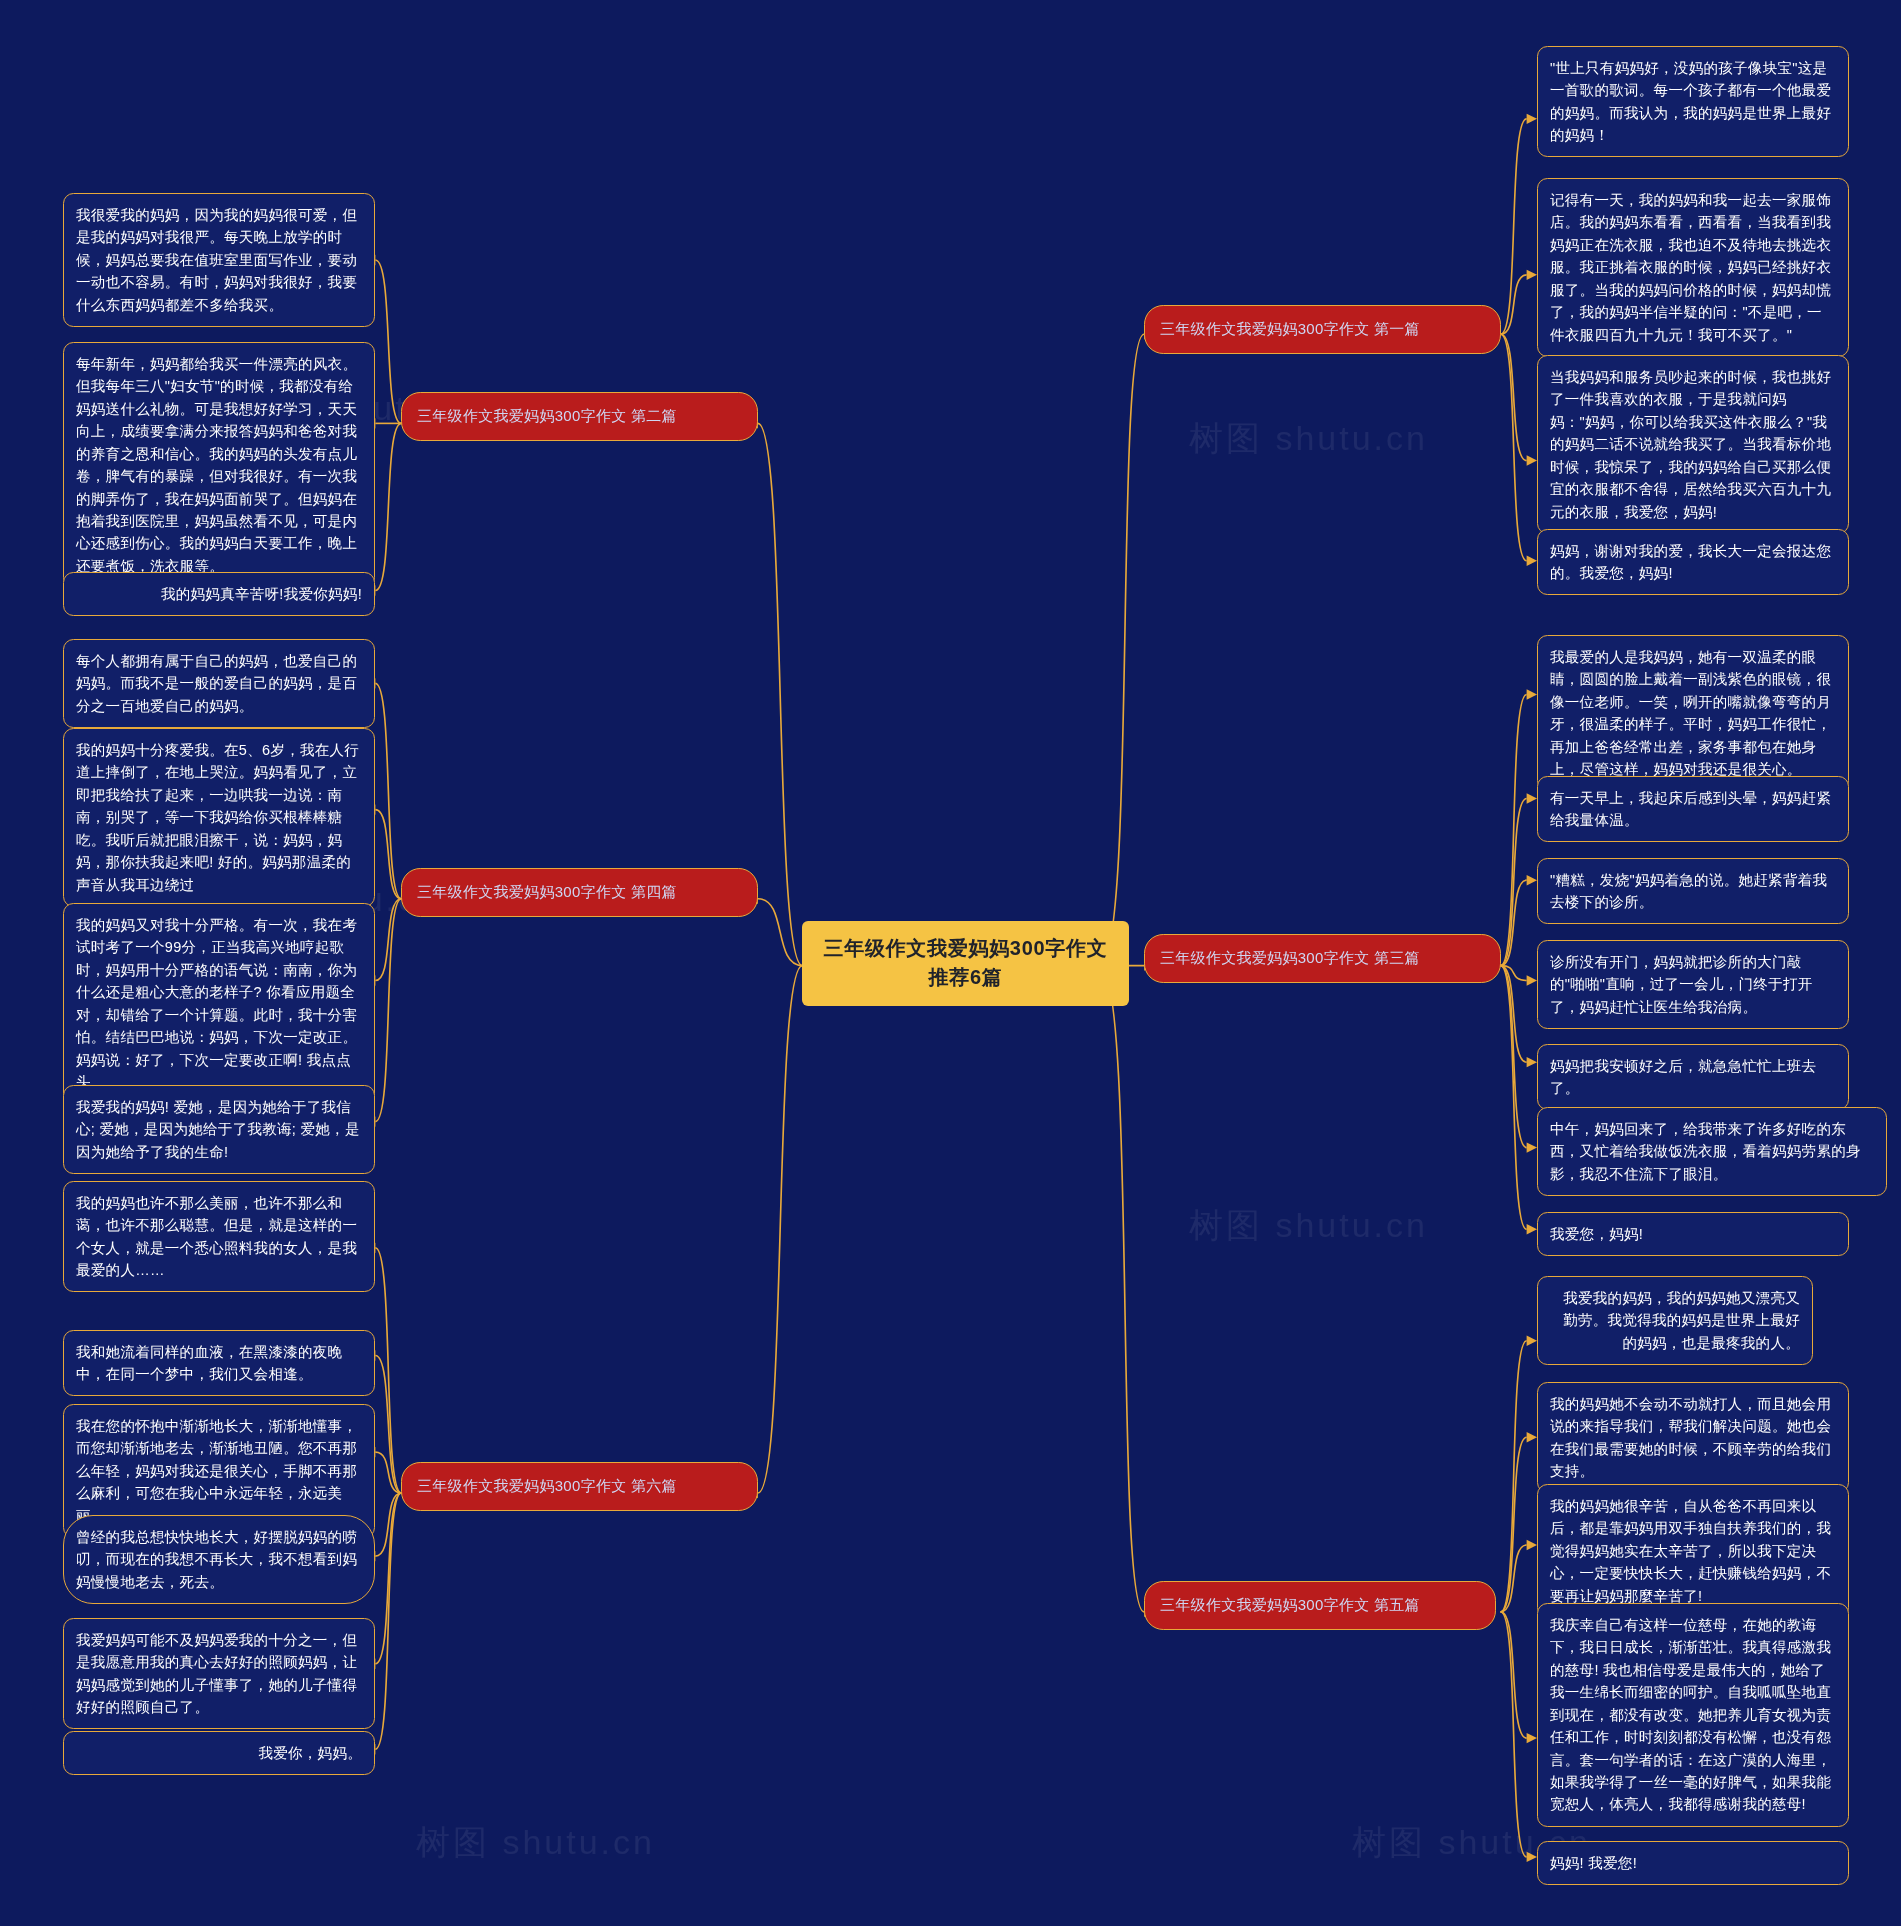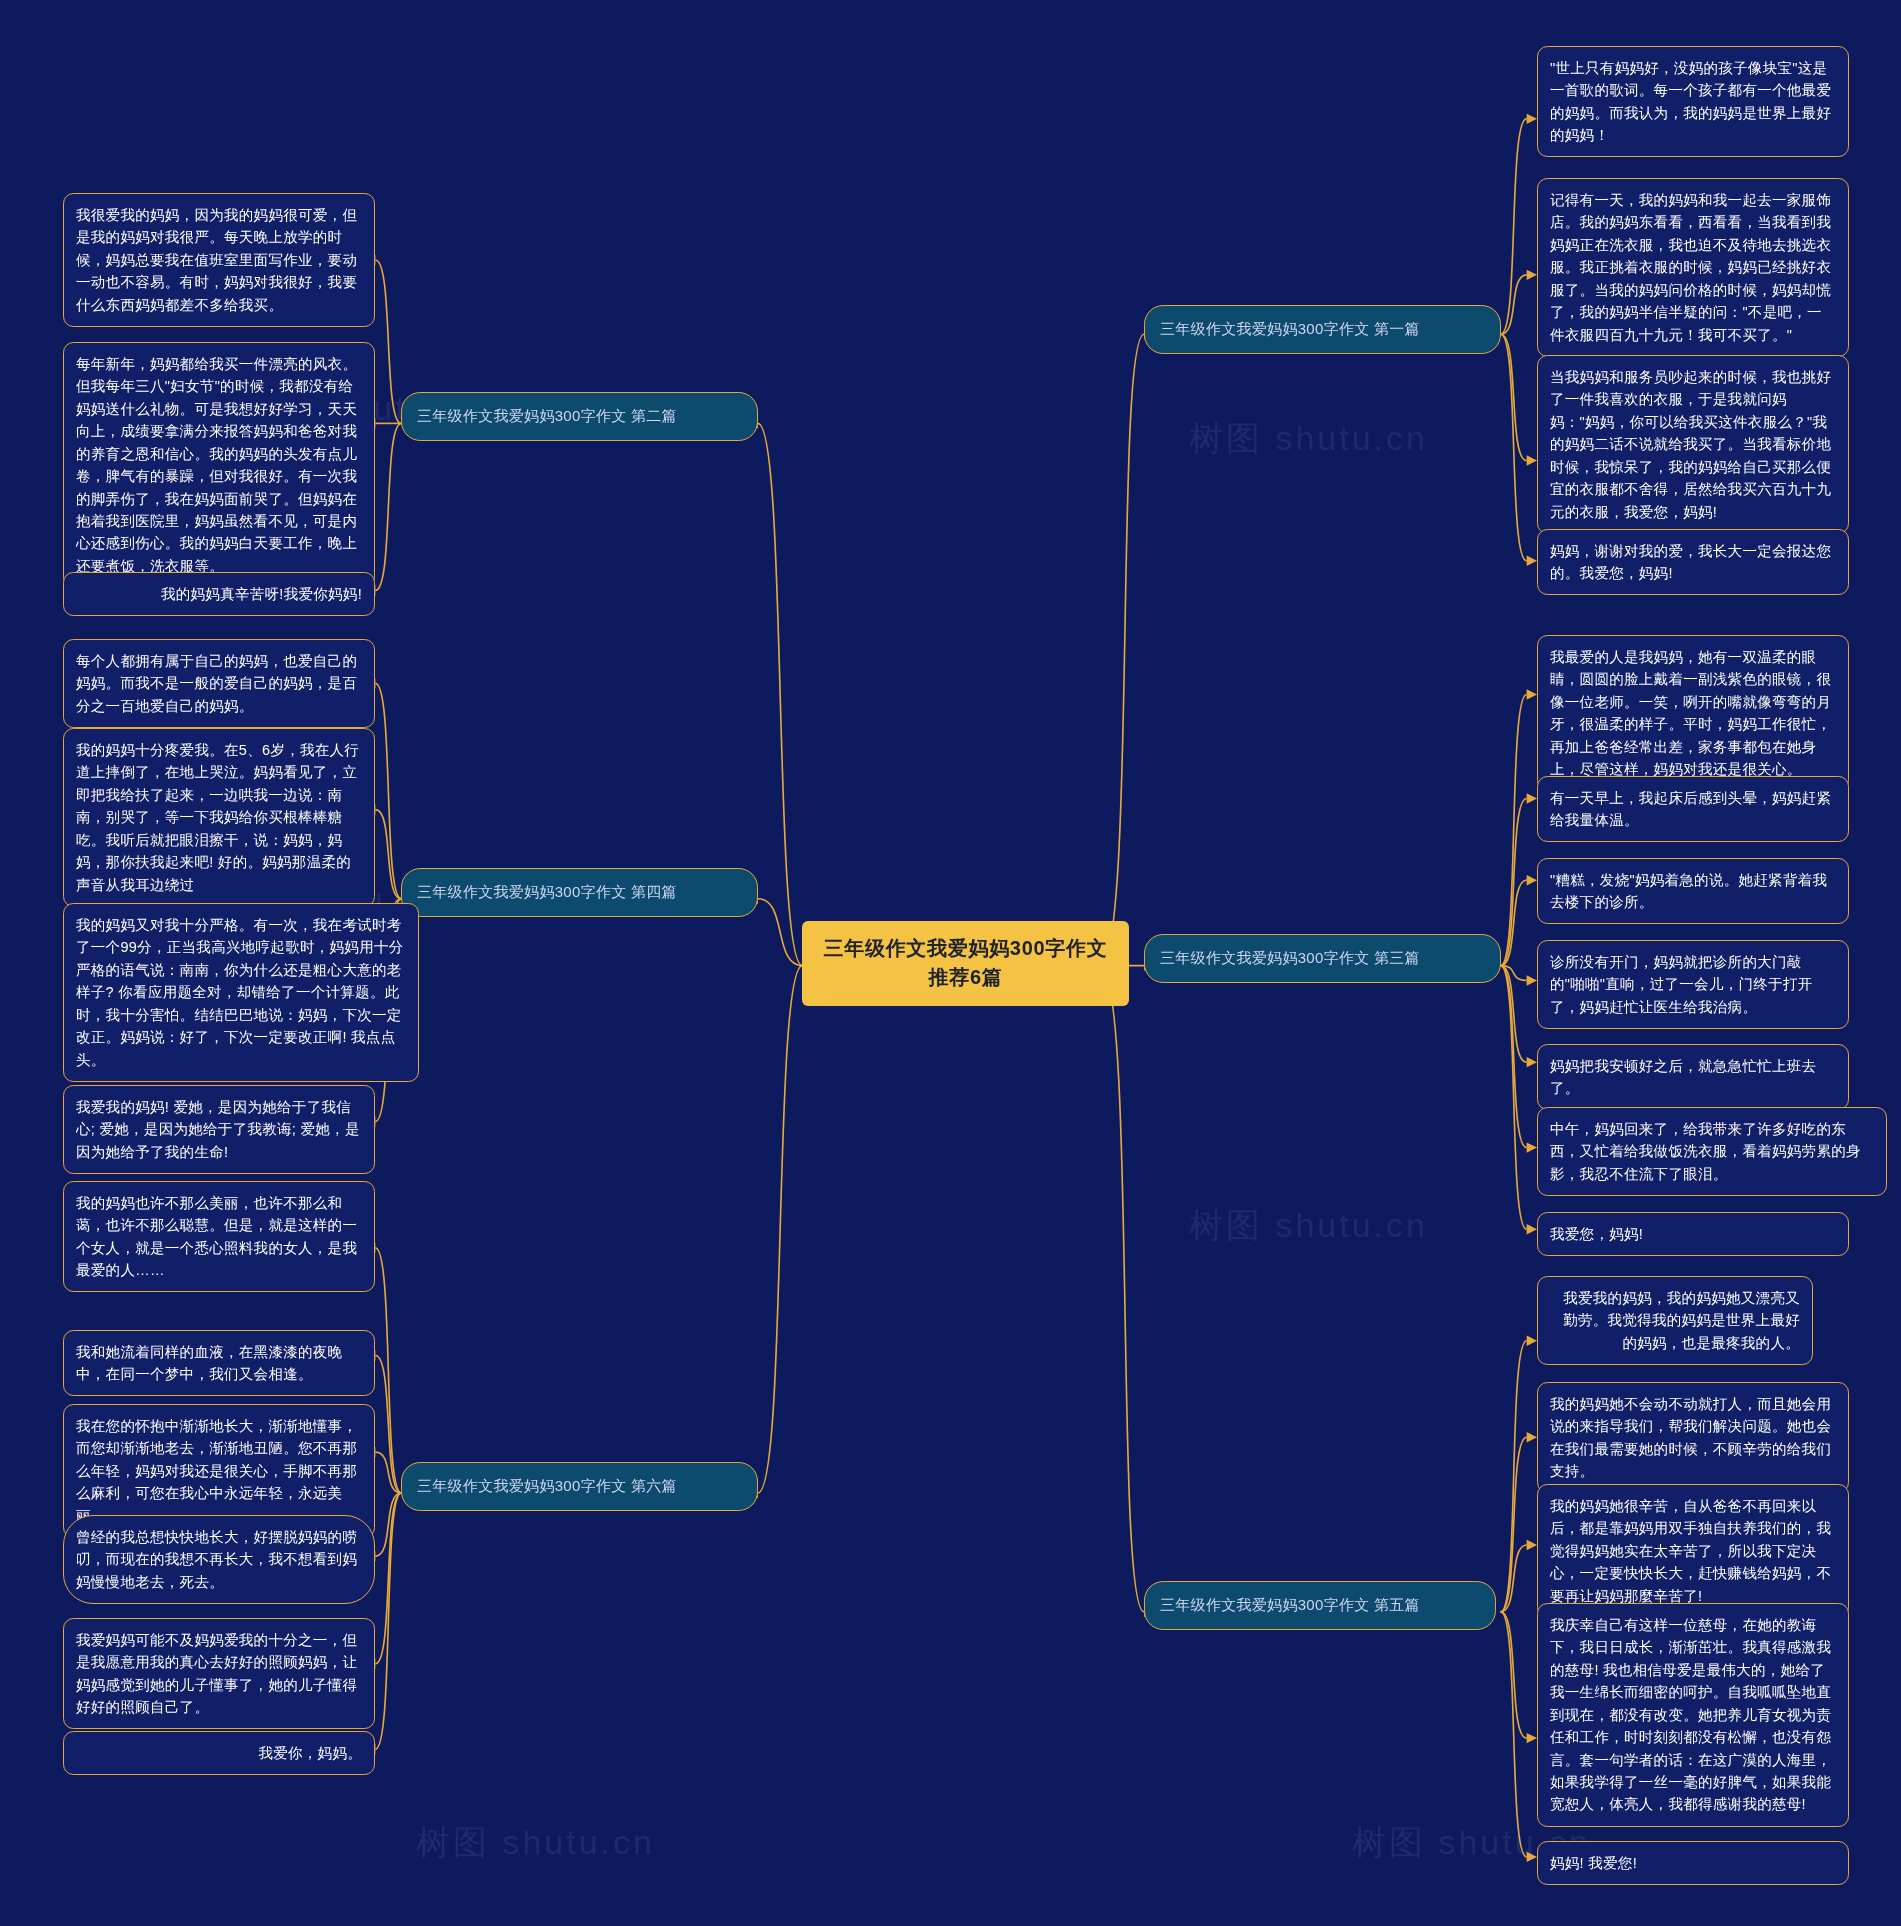--- a/index.html
+++ b/index.html
@@ -37,21 +37,21 @@
     color: #ffffff;
     font-size: 14.5px;
     line-height: 1.55;
     padding: 9.7px 12px;
     letter-spacing: 0.3px;
   }
   .leaf {
     background: #111f68;
   }
   .branch {
-    background: #0c4a6e;
+    background: #b91c1c;
     border-radius: 19.3px;
     color: #cfd6f2;
     padding: 12px 15px;
     font-size: 15px;
     line-height: 1.5;
   }
   .root {
     position: absolute;
     background: #f5c344;
     border: none;
@@ -205,21 +205,21 @@
   <div class="node leaf" style="left:1537px; top:1484px; width:312px;">我的妈妈她很辛苦，自从爸爸不再回来以后，都是靠妈妈用双手独自扶养我们的，我觉得妈妈她实在太辛苦了，所以我下定决心，一定要快快长大，赶快赚钱给妈妈，不要再让妈妈那麼辛苦了!</div>
   <div class="node leaf" style="left:1537px; top:1603px; width:312px;">我庆幸自己有这样一位慈母，在她的教诲下，我日日成长，渐渐茁壮。我真得感激我的慈母! 我也相信母爱是最伟大的，她给了我一生绵长而细密的呵护。自我呱呱坠地直到现在，都没有改变。她把养儿育女视为责任和工作，时时刻刻都没有松懈，也没有怨言。套一句学者的话：在这广漠的人海里，如果我学得了一丝一毫的好脾气，如果我能宽恕人，体亮人，我都得感谢我的慈母!</div>
   <div class="node leaf" style="left:1537px; top:1841px; width:312px;">妈妈! 我爱您!</div>
 
   <div class="node leaf" style="left:63px; top:193px; width:312px;">我很爱我的妈妈，因为我的妈妈很可爱，但是我的妈妈对我很严。每天晚上放学的时候，妈妈总要我在值班室里面写作业，要动一动也不容易。有时，妈妈对我很好，我要什么东西妈妈都差不多给我买。</div>
   <div class="node leaf" style="left:63px; top:342px; width:312px;">每年新年，妈妈都给我买一件漂亮的风衣。但我每年三八"妇女节"的时候，我都没有给妈妈送什么礼物。可是我想好好学习，天天向上，成绩要拿满分来报答妈妈和爸爸对我的养育之恩和信心。我的妈妈的头发有点儿卷，脾气有的暴躁，但对我很好。有一次我的脚弄伤了，我在妈妈面前哭了。但妈妈在抱着我到医院里，妈妈虽然看不见，可是内心还感到伤心。我的妈妈白天要工作，晚上还要煮饭，洗衣服等。</div>
   <div class="node leaf right-align" style="left:63px; top:572px; width:312px;">我的妈妈真辛苦呀!我爱你妈妈!</div>
 
   <div class="node leaf" style="left:63px; top:639px; width:312px;">每个人都拥有属于自己的妈妈，也爱自己的妈妈。而我不是一般的爱自己的妈妈，是百分之一百地爱自己的妈妈。</div>
   <div class="node leaf" style="left:63px; top:728px; width:312px;">我的妈妈十分疼爱我。在5、6岁，我在人行道上摔倒了，在地上哭泣。妈妈看见了，立即把我给扶了起来，一边哄我一边说：南南，别哭了，等一下我妈给你买根棒棒糖吃。我听后就把眼泪擦干，说：妈妈，妈妈，那你扶我起来吧! 好的。妈妈那温柔的声音从我耳边绕过</div>
-  <div class="node leaf" style="left:63px; top:903px; width:356px;">我的妈妈又对我十分严格。有一次，我在考试时考了一个99分，正当我高兴地哼起歌时，妈妈用十分严格的语气说：南南，你为什么还是粗心大意的老样子? 你看应用题全对，却错给了一个计算题。此时，我十分害怕。结结巴巴地说：妈妈，下次一定改正。妈妈说：好了，下次一定要改正啊! 我点点头。</div>
+  <div class="node leaf" style="left:63px; top:903px; width:312px;">我的妈妈又对我十分严格。有一次，我在考试时考了一个99分，正当我高兴地哼起歌时，妈妈用十分严格的语气说：南南，你为什么还是粗心大意的老样子? 你看应用题全对，却错给了一个计算题。此时，我十分害怕。结结巴巴地说：妈妈，下次一定改正。妈妈说：好了，下次一定要改正啊! 我点点头。</div>
   <div class="node leaf" style="left:63px; top:1085px; width:312px;">我爱我的妈妈! 爱她，是因为她给于了我信心; 爱她，是因为她给于了我教诲; 爱她，是因为她给予了我的生命!</div>
 
   <div class="node leaf" style="left:63px; top:1181px; width:312px;">我的妈妈也许不那么美丽，也许不那么和蔼，也许不那么聪慧。但是，就是这样的一个女人，就是一个悉心照料我的女人，是我最爱的人……</div>
   <div class="node leaf" style="left:63px; top:1330px; width:312px;">我和她流着同样的血液，在黑漆漆的夜晚中，在同一个梦中，我们又会相逢。</div>
   <div class="node leaf" style="left:63px; top:1404px; width:312px;">我在您的怀抱中渐渐地长大，渐渐地懂事，而您却渐渐地老去，渐渐地丑陋。您不再那么年轻，妈妈对我还是很关心，手脚不再那么麻利，可您在我心中永远年轻，永远美丽。</div>
   <div class="node leaf" style="left:63px; top:1515px; width:312px;border-radius:30px;">曾经的我总想快快地长大，好摆脱妈妈的唠叨，而现在的我想不再长大，我不想看到妈妈慢慢地老去，死去。</div>
   <div class="node leaf" style="left:63px; top:1618px; width:312px;">我爱妈妈可能不及妈妈爱我的十分之一，但是我愿意用我的真心去好好的照顾妈妈，让妈妈感觉到她的儿子懂事了，她的儿子懂得好好的照顾自己了。</div>
   <div class="node leaf right-align" style="left:63px; top:1731px; width:312px;">我爱你，妈妈。</div>
 
 </div>

